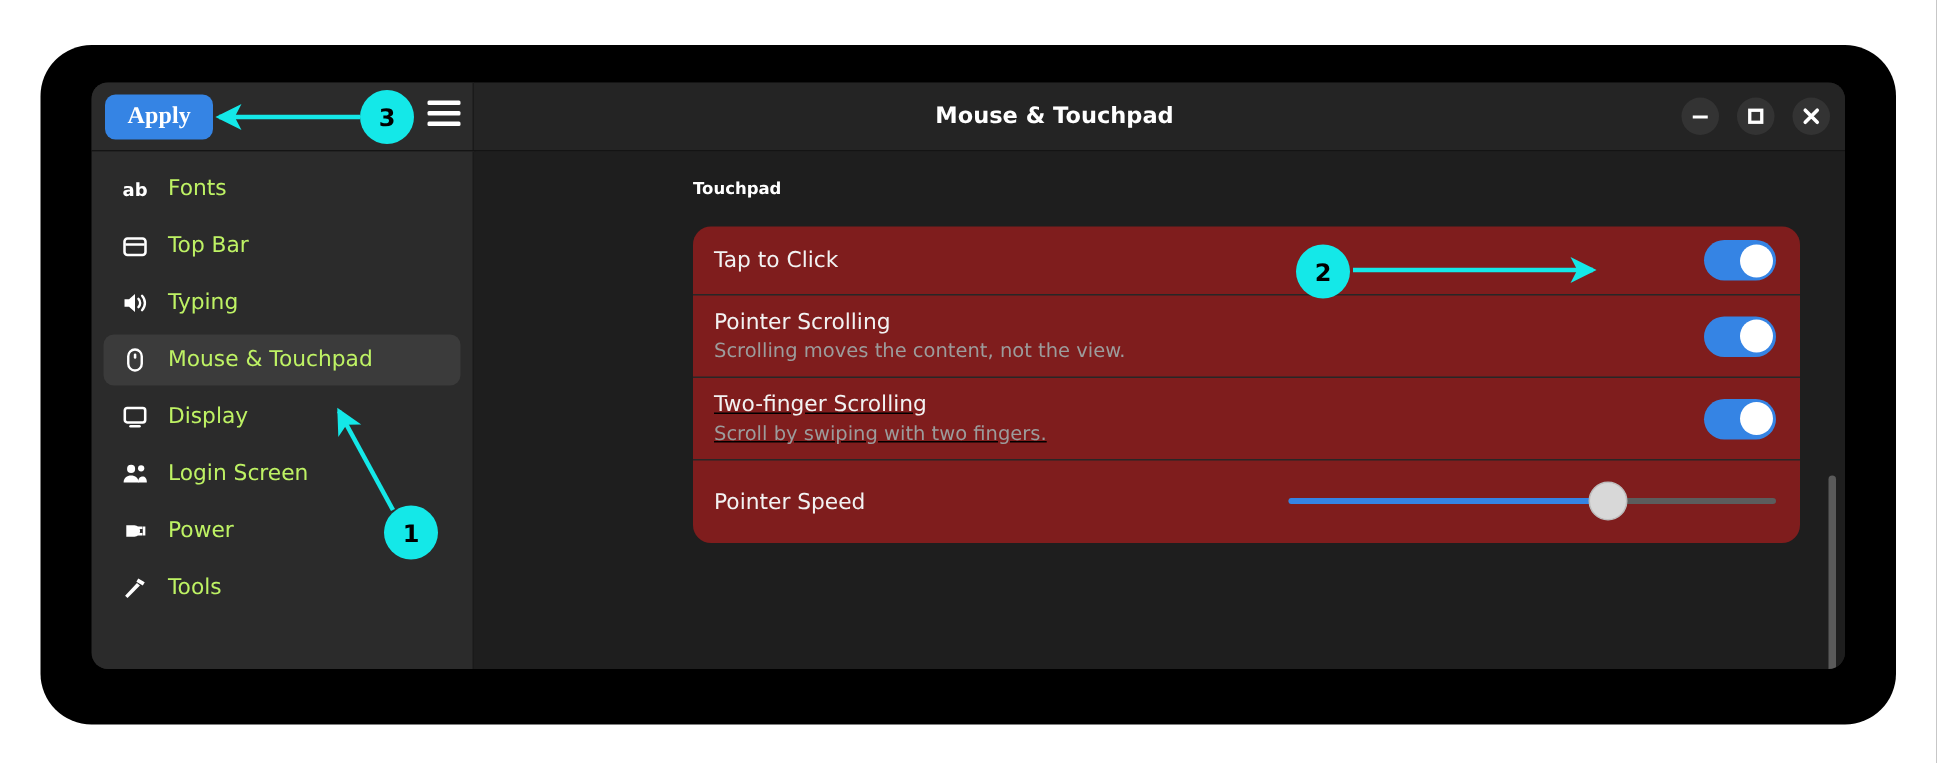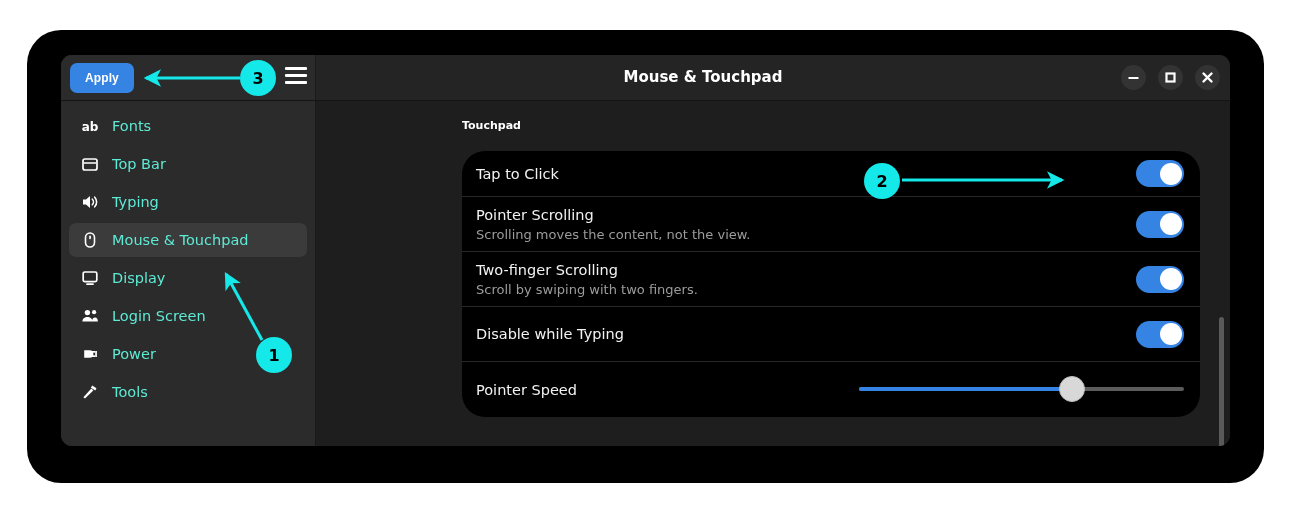--- a/index.html
+++ b/index.html
@@ -62,23 +62,23 @@
     align-items: center;
   }
   #apply-button {
     margin-left: 9px;
     height: 30px;
     padding: 0 15px;
     background: #3584e4;
     color: #ffffff;
     border: none;
     border-radius: 7px;
-    font-size: 12px;
+    font-size: 16px;
     font-weight: bold;
-    font-family: Liberation Sans, sans-serif;
+    font-family: Liberation Serif, serif;
     cursor: pointer;
     letter-spacing: .1px;
   }
   #hamburger-button {
     position: absolute;
     left: 224px;
     top: 12px;
     width: 22px;
     height: 20px;
     cursor: pointer;
@@ -131,21 +131,21 @@
     padding-top: 4px;
   }
   .sidebar-item {
     display: flex;
     align-items: center;
     height: 34px;
     margin: 4px 8px;
     padding-left: 12px;
     border-radius: 7px;
     cursor: pointer;
-    color: #5eead4;
+    color: #bef264;
     font-size: 14.5px;
   }
   .sidebar-item.selected {
     background: #3b3b3b;
   }
   .sidebar-icon {
     width: 18px;
     height: 18px;
     margin-right: 13px;
     flex: 0 0 18px;
@@ -172,22 +172,22 @@
     top: 18px;
     color: #ffffff;
     font-size: 11px;
     font-weight: bold;
   }
   #settings-card {
     position: absolute;
     left: 145px;
     top: 50px;
     width: 738px;
-    background: #000000;
-    border-radius: 23px;
+    background: #7f1d1d;
+    border-radius: 12px;
     overflow: hidden;
   }
   .setting-row {
     position: relative;
     display: flex;
     align-items: center;
     padding: 0 16px 0 14px;
     min-height: 45px;
     border-bottom: 1px solid #272727;
     box-sizing: border-box;
@@ -456,28 +456,20 @@
       <div class="setting-row" style="height:55px;text-decoration:underline;">
         <div class="row-texts">
           <div class="row-title">Two-finger Scrolling</div>
           <div class="row-sub">Scroll by swiping with two fingers.</div>
         </div>
         <div class="toggle on">
           <div class="knob"></div>
         </div>
       </div>
 
-      <div class="setting-row" style="height:55px;">
-        <div class="row-texts">
-          <div class="row-title">Disable while Typing</div>
-        </div>
-        <div class="toggle on">
-          <div class="knob"></div>
-        </div>
-      </div>
 
       <div class="setting-row" style="height:55px;">
         <div class="row-texts">
           <div class="row-title">Pointer Speed</div>
         </div>
         <div class="slider-wrap">
           <div class="slider-track"></div>
           <div class="slider-fill" id="pointer-speed-fill" style="width: 213.33px;"></div>
           <div class="slider-knob" id="pointer-speed-knob" style="left: 200.33px;"></div>
         </div>

